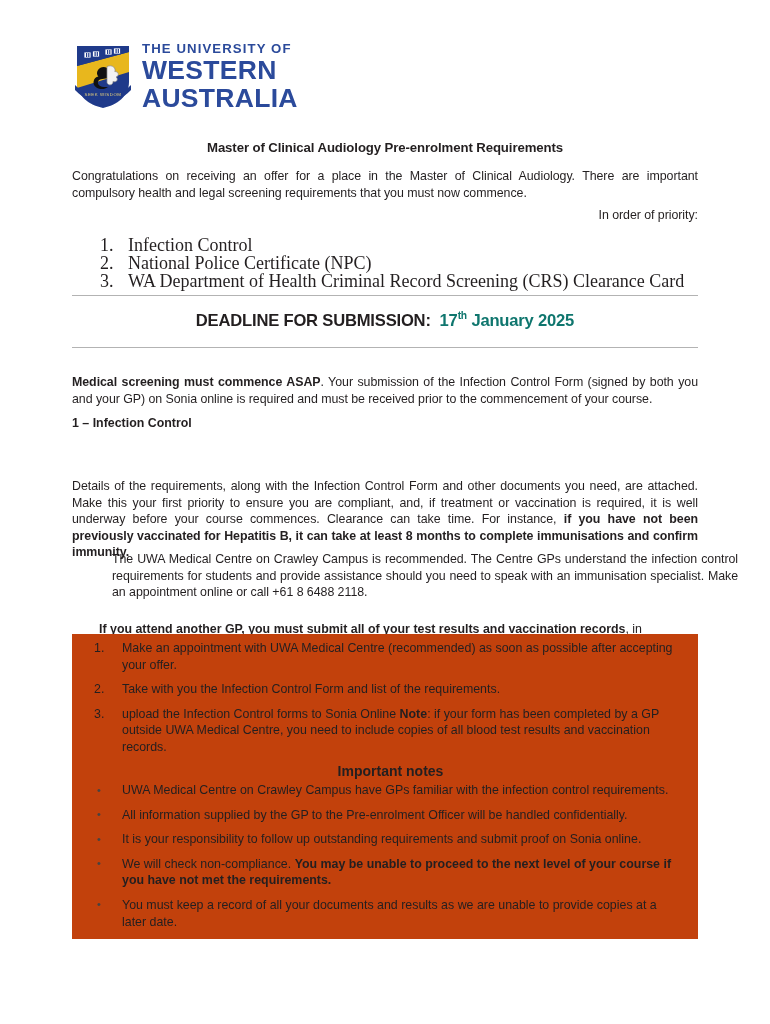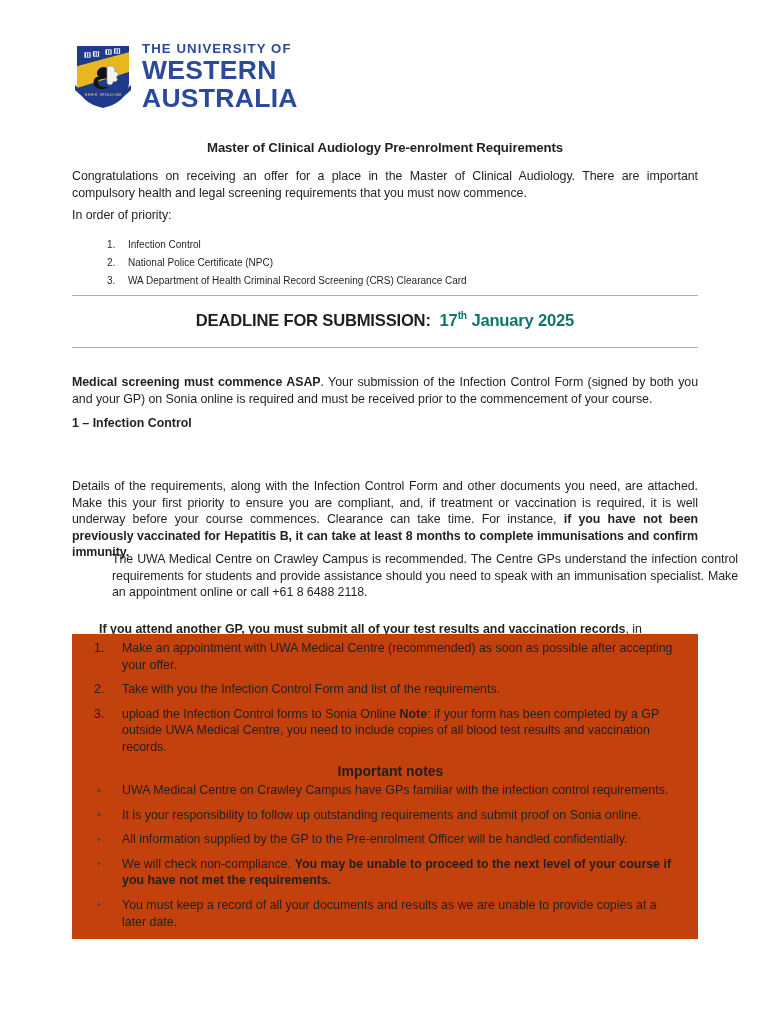--- a/index.html
+++ b/index.html
@@ -71,31 +71,32 @@
   }
   .title-wrap { position: absolute; left: 72px; top: 140px; width: 626px; }
 
   p.body {
     margin: 0;
     font-size: 12.4px;
     line-height: 16.6px;
     text-align: justify;
     letter-spacing: -0.05px;
   }
-  p.body.nojust { text-align: left; }
+  p.body.nojust { text-align: right; }
 
   .blk { position: absolute; left: 72px; width: 626px; }
 
   
   ol.priority {
     margin: 0;
     padding: 0 0 0 46px;
     list-style: decimal;
-    font-size: 10px;
+    font-size: 18px;
     line-height: 18px;
+    font-family: Liberation Serif, serif;
   }
   ol.priority li { padding-left: 10px; }
 
   
   hr.rule {
     border: none;
     border-top: 1.6px solid #b3b3b3;
     margin: 0;
     width: 626px;
   }
@@ -273,20 +274,20 @@
       <li><span>Take with you the Infection Control Form and list of the requirements.</span><b></b><span></span></li>
       <li><span>upload the Infection Control forms to Sonia Online </span><b>Note</b><span>: if your form has been completed by a GP outside UWA Medical Centre, you need to include copies of all blood test results and vaccination records.</span></li>
       <li><span>You must let us know if you require further testing.</span><b></b><span></span></li>
     </ol>
   </div>
 
   <div class="blk shaded" style="top:758px;">
     <div class="notes-head">Important notes</div>
     <ul class="notes">
       <li><span>UWA Medical Centre on Crawley Campus have GPs familiar with the infection control requirements.</span><b></b><span></span></li>
+      <li><span>All information supplied by the GP to the Pre-enrolment Officer will be handled confidentially.</span><b></b><span></span></li>
       <li><span>It is your responsibility to follow up outstanding requirements and submit proof on Sonia online.</span><b></b><span></span></li>
-      <li><span>All information supplied by the GP to the Pre-enrolment Officer will be handled confidentially.</span><b></b><span></span></li>
       <li><span>We will check non-compliance. </span><b>You may be unable to proceed to the next level of your course if you have not met the requirements.</b><span></span></li>
       <li><span>You must keep a record of all your documents and results as we are unable to provide copies at a later date.</span><b></b><span></span></li>
     </ul>
   </div>
 
 </div>
 
 </body></html>

